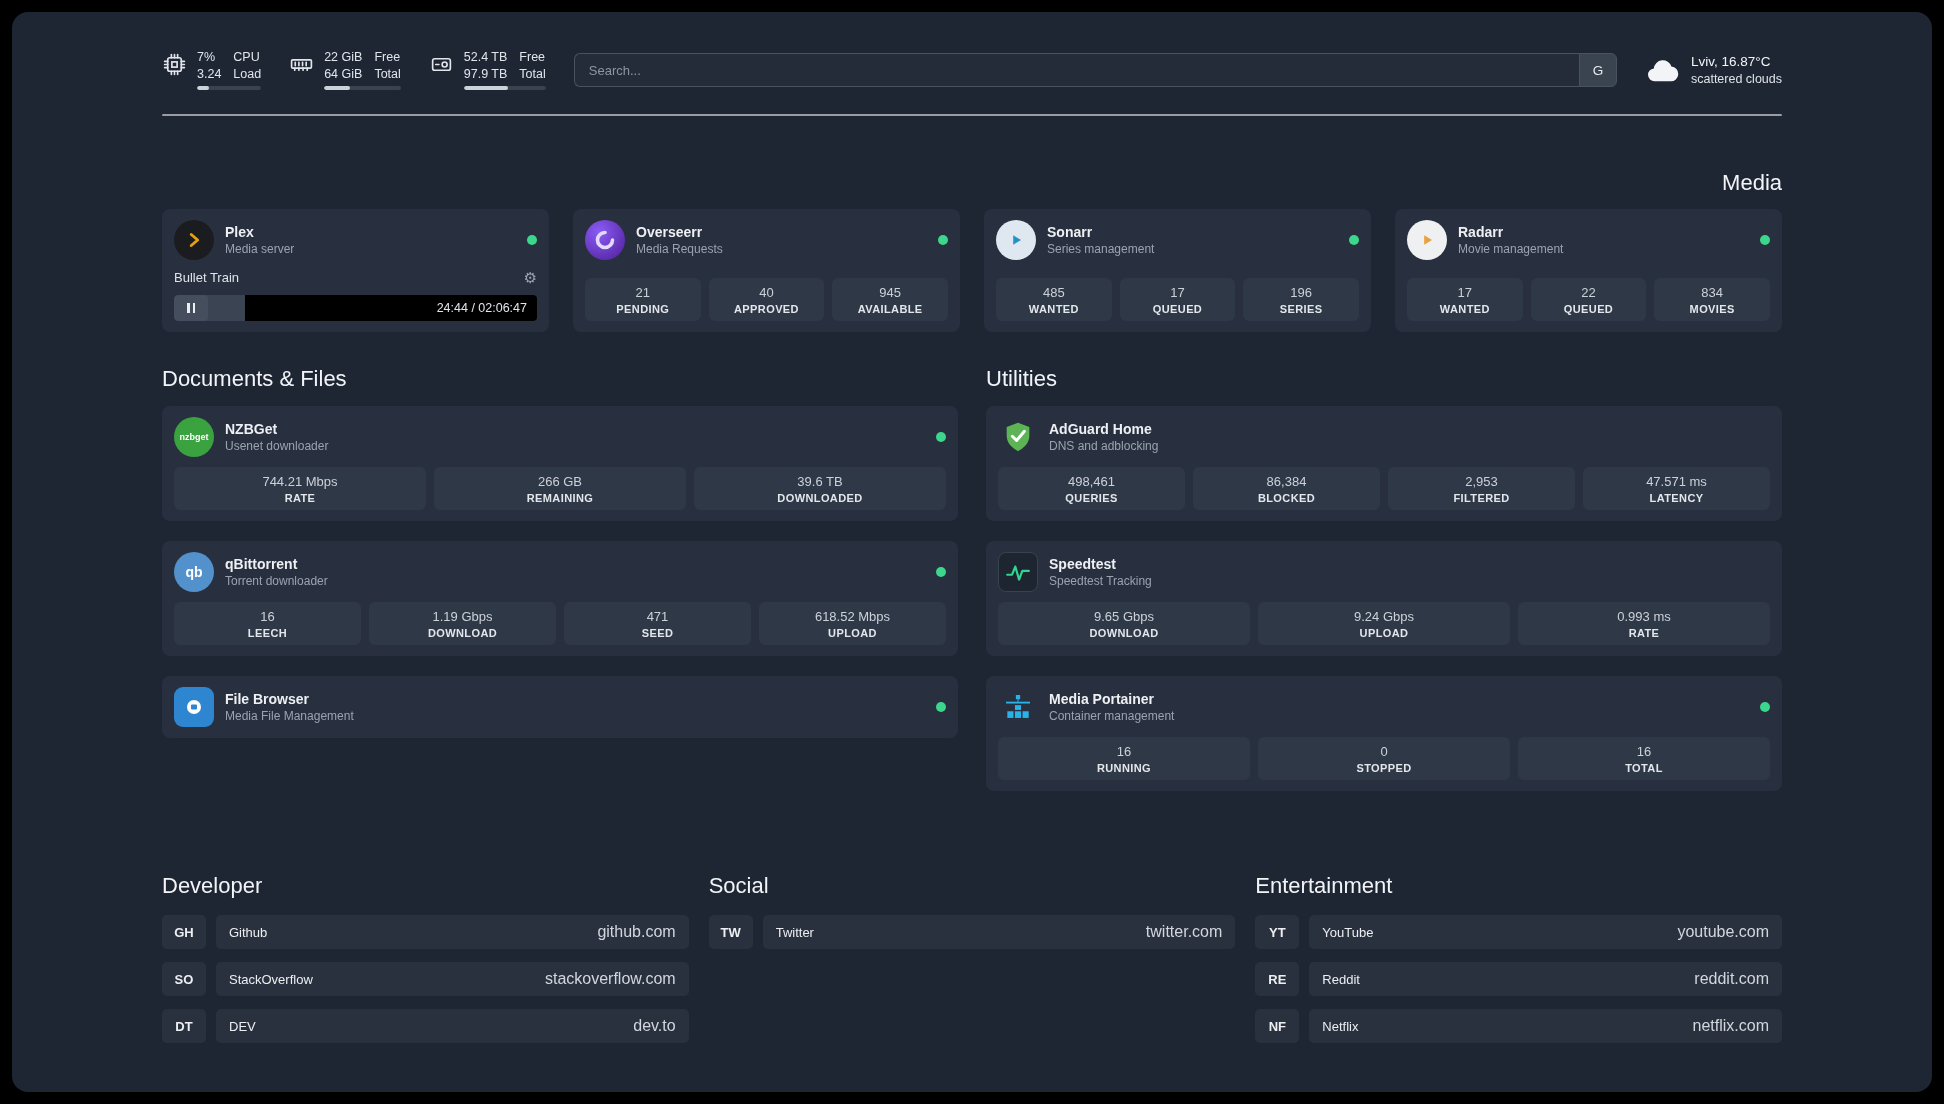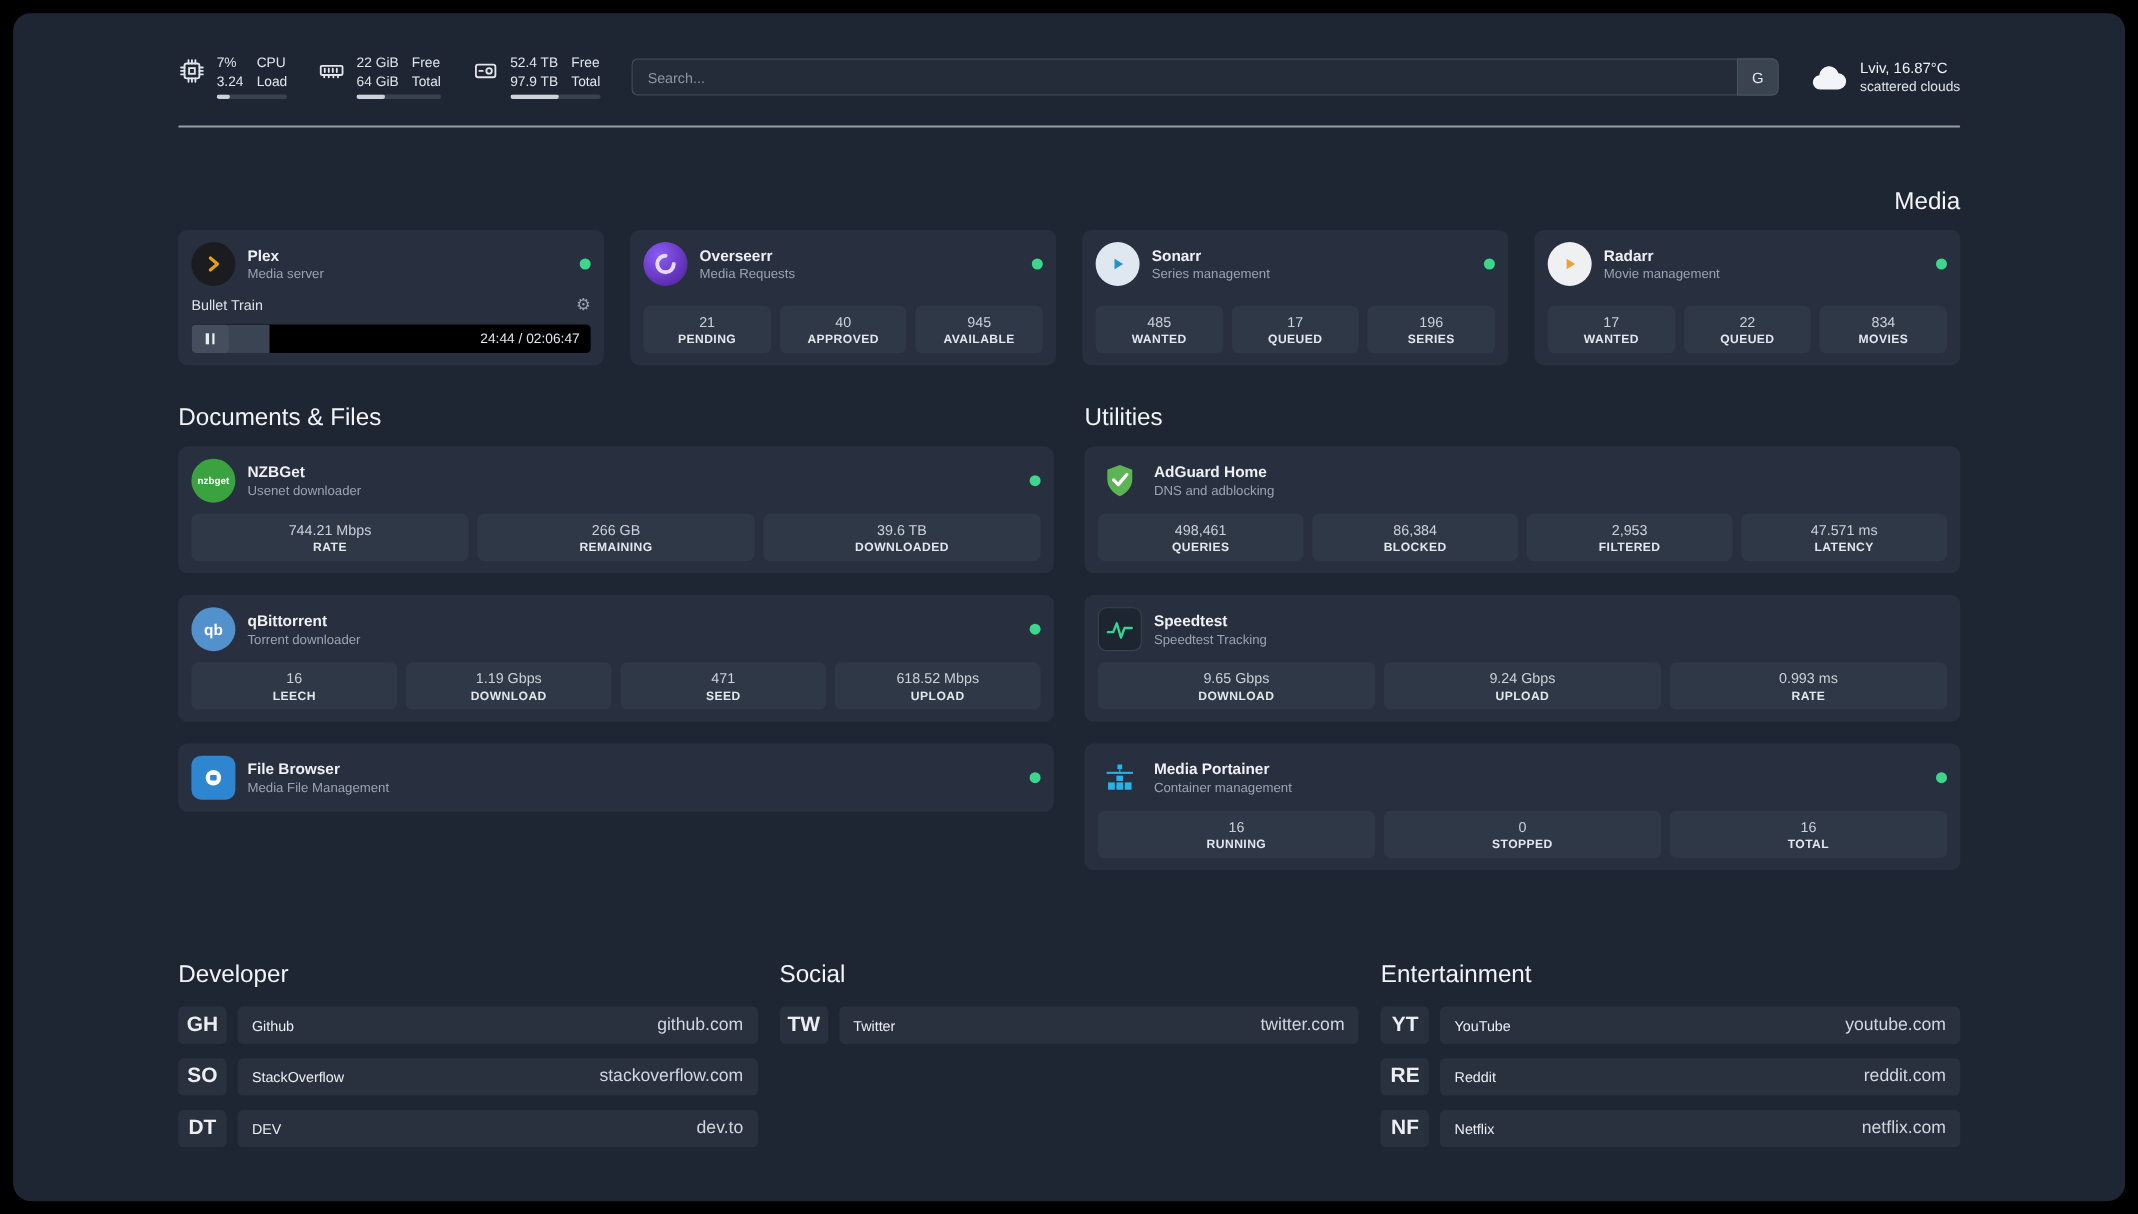--- a/index.html
+++ b/index.html
@@ -77,21 +77,21 @@
 
   
   .two-col { display:grid; grid-template-columns:1fr 1fr; gap:0 28px; margin-top:34px; }
   .col .section-title { margin-bottom:14px; }
   .col .card { margin-bottom:20px; }
 
   
   .bookmarks { display:grid; grid-template-columns:1fr 1fr 1fr; gap:0 20px; margin-top:62px; padding-bottom:42px; }
   .bm-col .section-title { margin-bottom:16px; }
   .bm-row { display:flex; align-items:stretch; gap:10px; height:34px; margin-bottom:13px; cursor:pointer; }
-  .bm-abbr { width:44px; border-radius:5px; background:rgba(255,255,255,.05); display:flex; align-items:center; justify-content:center; font-size:19px; font-weight:700; color:#eceef1; flex:none; }
+  .bm-abbr { width:44px; border-radius:5px; background:rgba(255,255,255,.05); display:flex; align-items:center; justify-content:center; font-size:13px; font-weight:700; color:#eceef1; flex:none; }
   .bm-link { flex:1; background:#29313f; border-radius:5px; display:flex; align-items:center; justify-content:space-between; padding:0 13px; }
   .bm-name { font-size:13px; color:#eceef1; }
   .bm-url { font-size:16px; color:#d2d7de; }
 </style>
 </head>
 <body>
 
 <div class="frame">
 <div class="dashboard">
 <div class="content">

